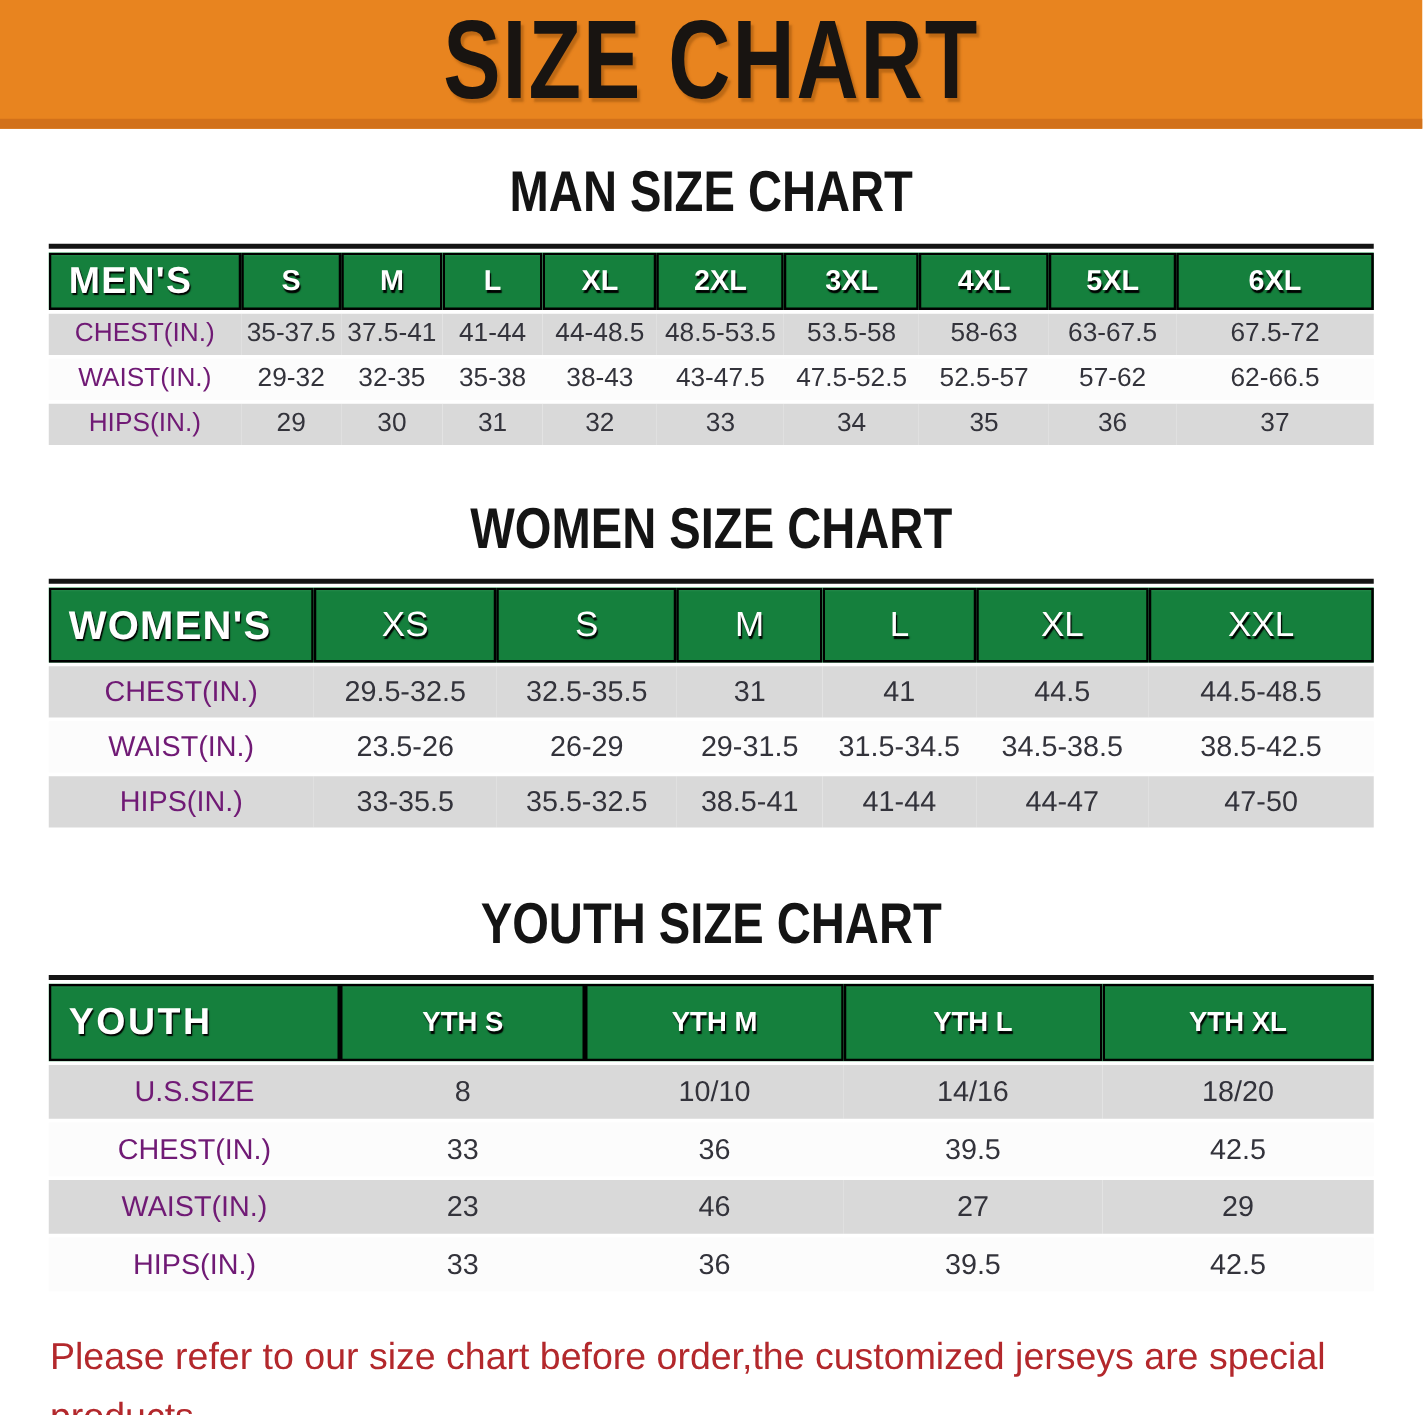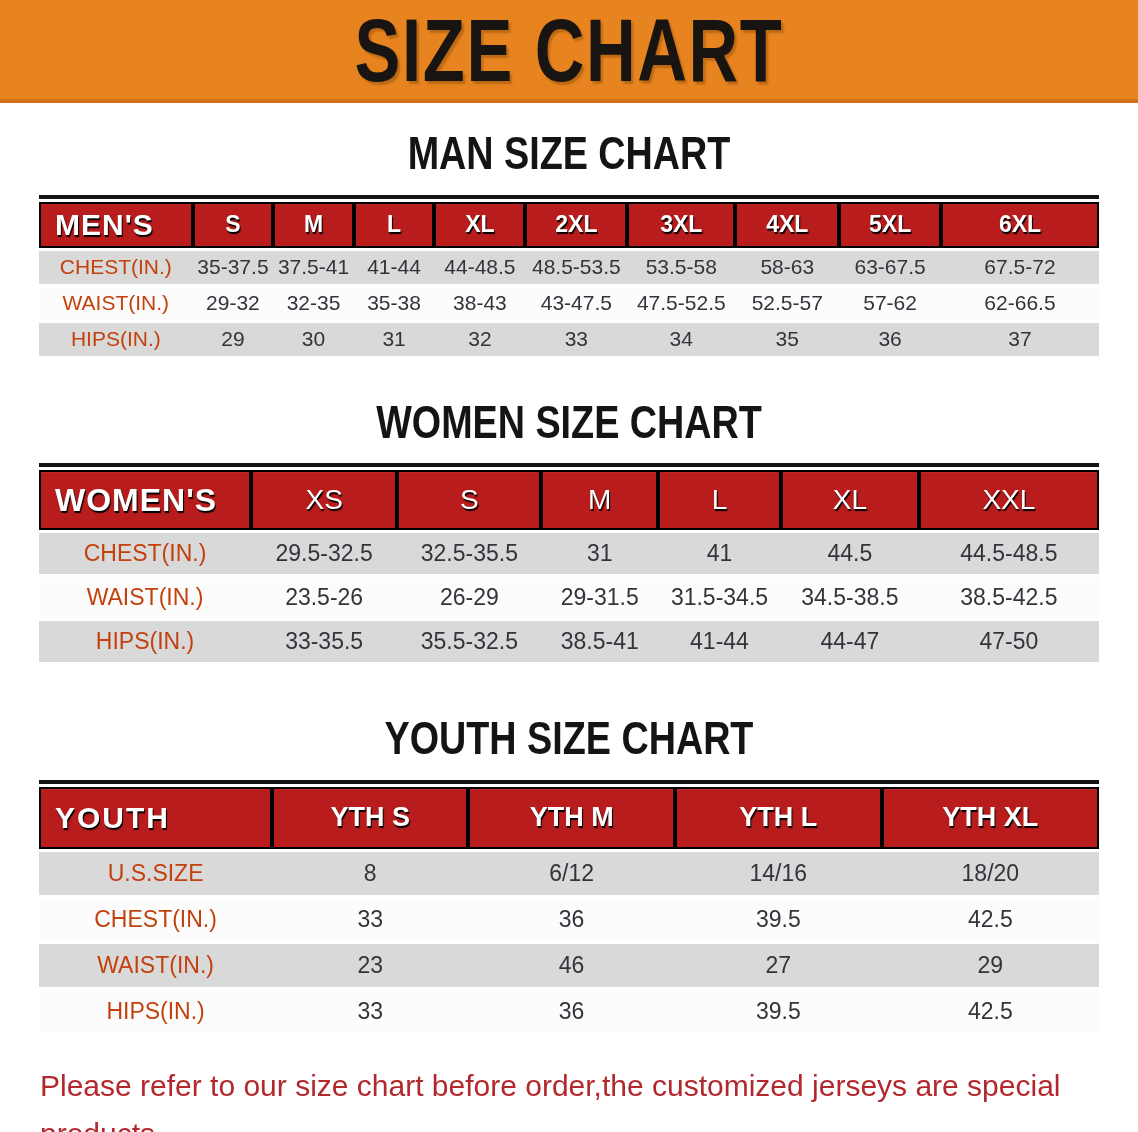--- a/index.html
+++ b/index.html
@@ -9,21 +9,21 @@
     background: #ffffff;
     font-family: "Liberation Sans", sans-serif;
     overflow: hidden;
   }
   .page { width: 1138px; height: 1132px; }
 
   
   .banner {
     height: 103px;
     background: #E8841F;
-    border-bottom: 4px solid #b91c1c;
+    border-bottom: 8px solid #b91c1c;
     display: flex; align-items: center; justify-content: center;
   }
   .banner h1 {
     margin: 0;
     font-size: 86px; font-weight: 800; color: #181411;
     letter-spacing: 2px; line-height: 1;
     transform: scale(0.80, 1.04);
     text-shadow: 3px 3px 2px rgba(110,55,0,0.35);
     white-space: nowrap;
   }
@@ -43,52 +43,52 @@
   
   table.size-table {
     width: 1060px;
     margin: 16px auto 0 auto;
     border-collapse: separate;
     border-spacing: 0 3px;
     border-top: 4px solid #141414;
     table-layout: fixed;
   }
   th {
-    background: #b91c1c; color: #ffffff;
+    background: #15803d; color: #ffffff;
     font-weight: 600; text-align: center;
     box-shadow: inset 0 0 0 2px #000000, inset 0 3px 1px rgba(255,255,255,0.06);
     text-shadow: 1px 2px 1px #000000;
     white-space: nowrap;
   }
   th.corner {
     text-align: left; padding-left: 16px;
     font-weight: 800; letter-spacing: 1px;
   }
   td {
     text-align: center; color: #33333B;
     white-space: nowrap;
   }
-  td.row-label { color: #c2410c; }
+  td.row-label { color: #701a75; }
   tr.stripe-gray  td { background: #D9D9D9; }
   tr.stripe-white td { background: #FCFCFC; }
 
   
   .men-table th { height: 46px; font-size: 23px; }
   .men-table th.corner { font-size: 30px; }
   .men-table td { height: 33px; font-size: 21px; }
 
   
   .women-table { margin-top: 18px; }
   .women-table th { height: 60px; font-size: 28px; font-weight: 500; }
   .women-table th.corner { font-size: 32px; font-weight: 800; }
   .women-table td { height: 41px; font-size: 23px; }
 
   
   .youth-table { margin-top: 18px; }
-  .youth-table th { height: 62px; font-size: 27px; }
+  .youth-table th { height: 62px; font-size: 22px; }
   .youth-table th.corner { font-size: 30px; letter-spacing: 2px; font-weight: 700; }
   .youth-table td { height: 43px; font-size: 23px; }
 
   
   .disclaimer {
     margin: 26px 20px 0 40px;
     color: #B3282C;
     font-size: 30px;
     line-height: 48px;
     font-weight: 400;
@@ -244,21 +244,21 @@
           <th>YTH S</th>
           <th>YTH M</th>
           <th>YTH L</th>
           <th>YTH XL</th>
         </tr>
       </thead>
       <tbody>
         <tr class="stripe-gray">
           <td class="row-label">U.S.SIZE</td>
           <td>8</td>
-          <td>6/12</td>
+          <td>10/10</td>
           <td>14/16</td>
           <td>18/20</td>
         </tr>
         <tr class="stripe-white">
           <td class="row-label">CHEST(IN.)</td>
           <td>33</td>
           <td>36</td>
           <td>39.5</td>
           <td>42.5</td>
         </tr>

